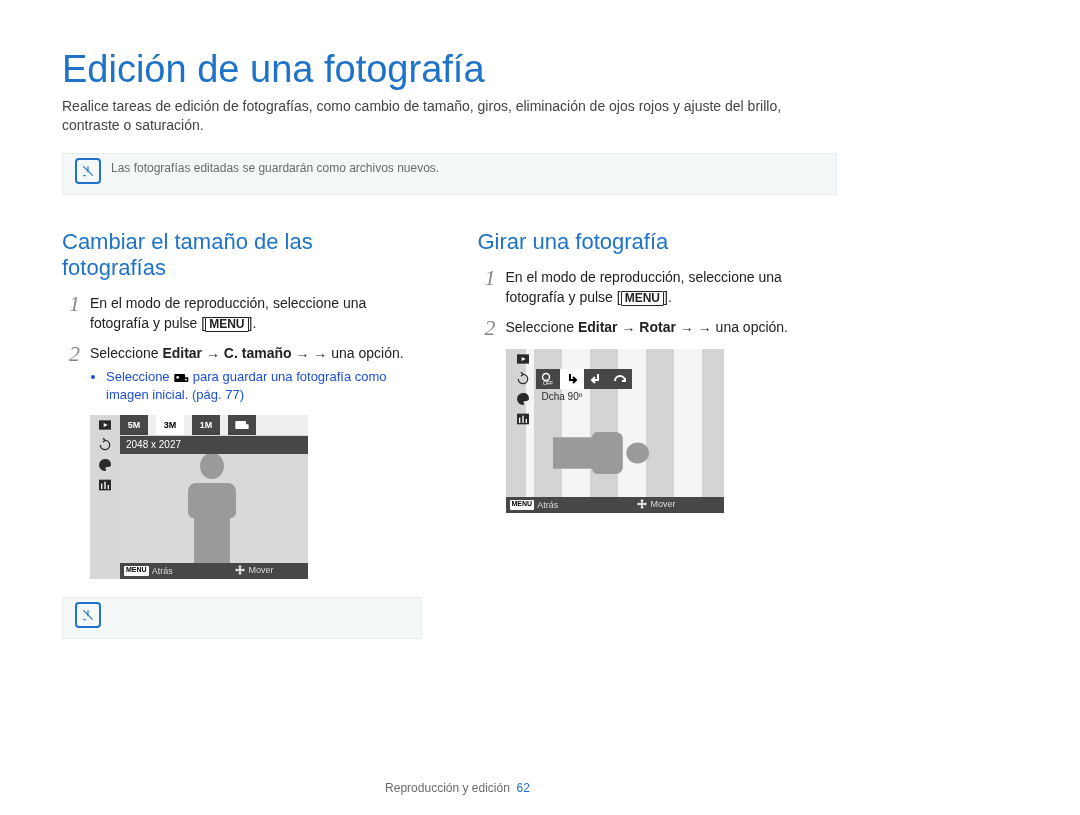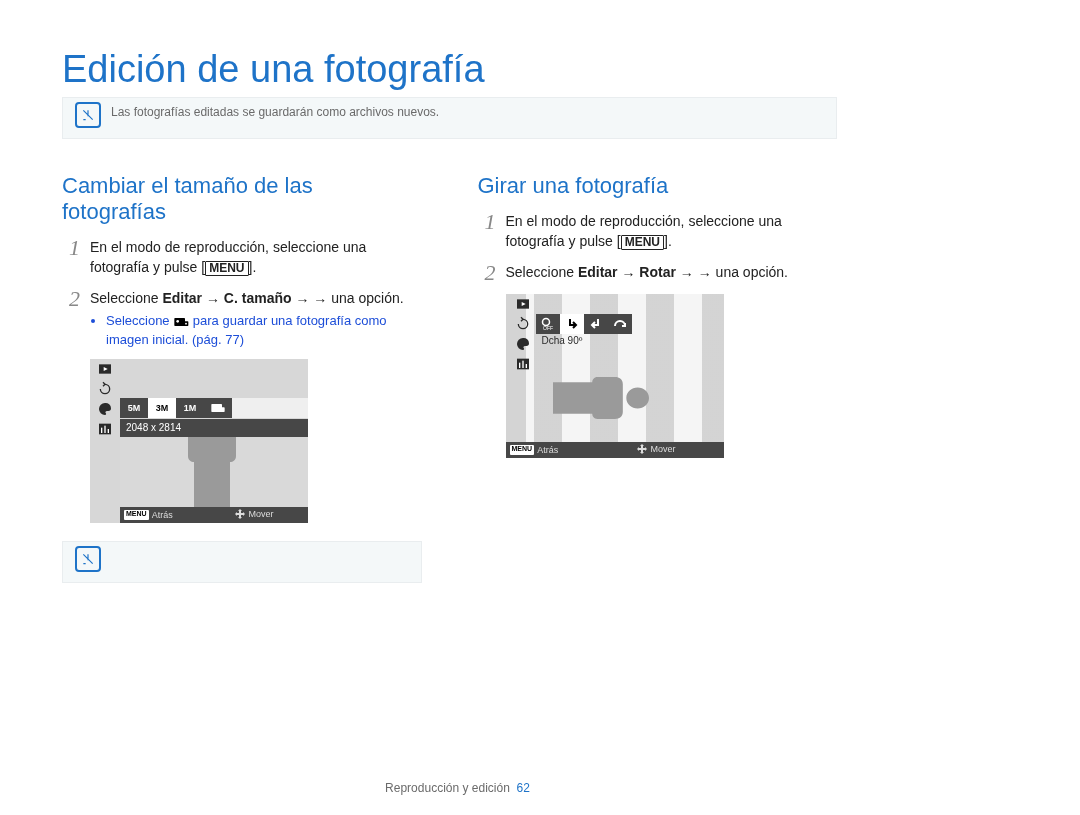--- a/index.html
+++ b/index.html
@@ -21,21 +21,21 @@
   .menu-box{display:inline-block;border:1px solid #222;padding:0 3px;font-family:Arial,Helvetica,sans-serif;font-weight:bold;font-size:12px;line-height:1.1;border-radius:1px;}
   b{font-weight:bold;}
   .photo-icon{display:inline-block;vertical-align:middle;}
   .photo-icon svg{width:16px;height:12px;vertical-align:middle;}
   .screen-wrap{margin:8px 0 0 28px;}
   .screen{width:218px;height:164px;background:#d7d7d7;display:flex;border:0;}
   .sc-side{width:30px;background:#d7d7d7;display:flex;flex-direction:column;}
   .sc-side-row{height:20px;display:flex;align-items:center;justify-content:center;}
   .sc-side-row svg{width:16px;height:16px;}
   .sc-main{flex:1;display:flex;flex-direction:column;}
-  .sc-tabs{height:20px;background:#efefef;display:flex;align-items:center;gap:0;margin-top:39px;}
+  .sc-tabs{height:20px;background:#efefef;display:flex;align-items:center;gap:8px;}
   .sc-tab{width:28px;height:20px;display:flex;align-items:center;justify-content:center;font-size:9px;font-weight:bold;font-family:Arial,Helvetica,sans-serif;}
   .sc-tab.dark{background:#474747;color:#fff;}
   .sc-tab.sel{background:#fff;color:#000;}
   .sc-label{height:18px;background:#474747;color:#fff;font-size:10px;display:flex;align-items:center;padding-left:6px;margin-top:1px;}
   .sc-body{flex:1;background:#d9d9d9;position:relative;overflow:hidden;}
   .silhouette{position:absolute;left:52px;bottom:0;}
   .sc-foot{height:16px;background:#474747;color:#ddd;font-size:9px;display:flex;align-items:center;}
   .sc-foot .seg{display:flex;gap:3px;padding:0 4px;}
   .sc-foot .seg:first-child{width:55%;}
   .mini-menu{background:#fff;color:#000;font-size:7px;font-weight:bold;padding:0 2px;border-radius:1px;}
@@ -56,20 +56,21 @@
   .footer .pn{color:#1e73c8;}
 
   .note.below{margin-top:18px;}
   .note.below .note-text{max-width:370px;}
 </style>
 </head>
 <body>
 
 <div class="page">
   <h1 class="title">Edición de una fotografía</h1>
+  <p class="intro">Realice tareas de edición de fotografías, como cambio de tamaño, giros, eliminación de ojos rojos y ajuste del brillo, contraste o saturación.</p>
 
   <div class="note">
     <span class="note-icon">
       <svg viewBox="0 0 24 24">
           <path d="M4 4 L20 20 M12 4 v10 M4 20 h4"></path>
         </svg>
     </span>
     <span class="note-text">Las fotografías editadas se guardarán como archivos nuevos.</span>
   </div>
 
@@ -136,21 +137,21 @@
               <div class="sc-tab dark">5M</div>
               <div class="sc-tab sel">3M</div>
               <div class="sc-tab dark">1M</div>
               <div class="sc-tab dark">
                   <span class="photo-icon"><svg viewBox="0 0 24 18">
                       <rect x="2" y="3" width="16" height="12" rx="1" fill="#fff"></rect>
                       <rect x="14" y="8" width="8" height="7" rx="1" fill="#fff"></rect>
                     </svg></span>
                 </div>
             </div>
-            <div class="sc-label">2048 x 2814</div>
+            <div class="sc-label">2048 x 2027</div>
             <div class="sc-body">
               <svg class="silhouette" width="80" height="110" viewBox="0 0 80 110">
                   <path fill="#9a9a9a" d="M40 0c7 0 12 6 12 13s-5 13-12 13-12-6-12-13S33 0 40 0zM24 30h32c5 0 8 4 8 9v20c0 4-3 6-6 6v45H22V65c-3 0-6-2-6-6V39c0-5 3-9 8-9z"></path>
                 </svg>
             </div>
             <div class="sc-foot">
               <span class="seg">
                   <span class="mini-menu">MENU</span>
                   <span>Atrás</span>
                 </span>

